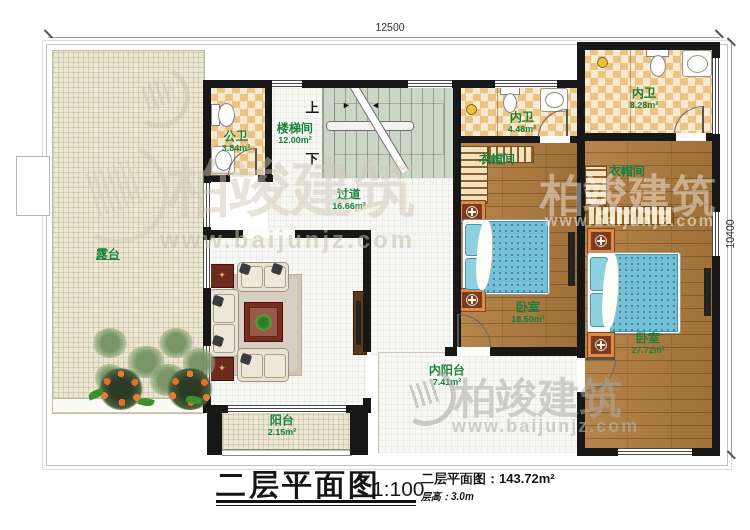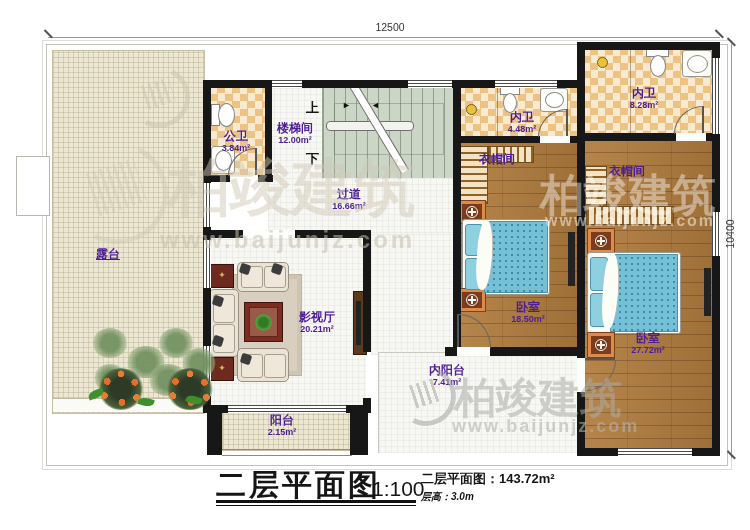--- a/index.html
+++ b/index.html
@@ -74,21 +74,21 @@
            background:radial-gradient(circle,#2c3a26 0 32%,#49603a 62%,transparent 72%);}
   .flowerc::before{content:"";position:absolute;inset:0;
      background-image:radial-gradient(circle 3.5px at 20% 32%,#e2702a 95%,transparent),
                       radial-gradient(circle 3.5px at 50% 14%,#e87c30 95%,transparent),
                       radial-gradient(circle 3.5px at 80% 34%,#e2702a 95%,transparent),
                       radial-gradient(circle 3.5px at 14% 66%,#e87c30 95%,transparent),
                       radial-gradient(circle 3.5px at 52% 82%,#e2702a 95%,transparent),
                       radial-gradient(circle 3.5px at 84% 70%,#e87c30 95%,transparent);}
   .leafg{position:absolute;background:#3f8f2f;border-radius:60% 0 60% 0;z-index:31;}
   
-  .rl{position:absolute;text-align:center;font-weight:bold;color:#4c1d95;z-index:40;line-height:1.12;}
+  .rl{position:absolute;text-align:center;font-weight:bold;color:#15803d;z-index:40;line-height:1.12;}
   .rl .n{font-size:12px;}
   .rl .a{font-size:9px;}
   .updown{position:absolute;font-size:13px;font-weight:bold;z-index:40;}
   
   .wm{position:absolute;z-index:50;pointer-events:none;white-space:nowrap;font-weight:bold;}
   .wmlogo{position:absolute;z-index:50;pointer-events:none;border:5px solid currentColor;
           border-top-color:transparent;border-left-color:transparent;border-radius:50%;transform:rotate(-18deg);}
   .wmb{position:absolute;left:24%;top:20%;width:54%;height:48%;
        background:repeating-linear-gradient(90deg,currentColor 0 3px,transparent 3px 7px);}
   
@@ -299,24 +299,20 @@
   <div class="rl" style="left:264px;top:122px;width:62px;">
     <div class="n">楼梯间</div>
     <div class="a">12.00m²</div>
   </div>
   <div class="updown" style="left:306px;top:99px;">上</div>
   <div class="updown" style="left:306px;top:150px;">下</div>
   <div class="rl" style="left:318px;top:188px;width:62px;">
     <div class="n">过道</div>
     <div class="a">16.66m²</div>
   </div>
-  <div class="rl" style="left:282px;top:311px;width:70px;">
-    <div class="n">影视厅</div>
-    <div class="a">20.21m²</div>
-  </div>
   <div class="rl" style="left:492px;top:111px;width:60px;">
     <div class="n">内卫</div>
     <div class="a">4.48m²</div>
   </div>
   <div class="rl" style="left:614px;top:87px;width:60px;">
     <div class="n">内卫</div>
     <div class="a">8.28m²</div>
   </div>
   <div class="rl" style="left:466px;top:153px;width:62px;">
       <div class="n">衣帽间</div>

